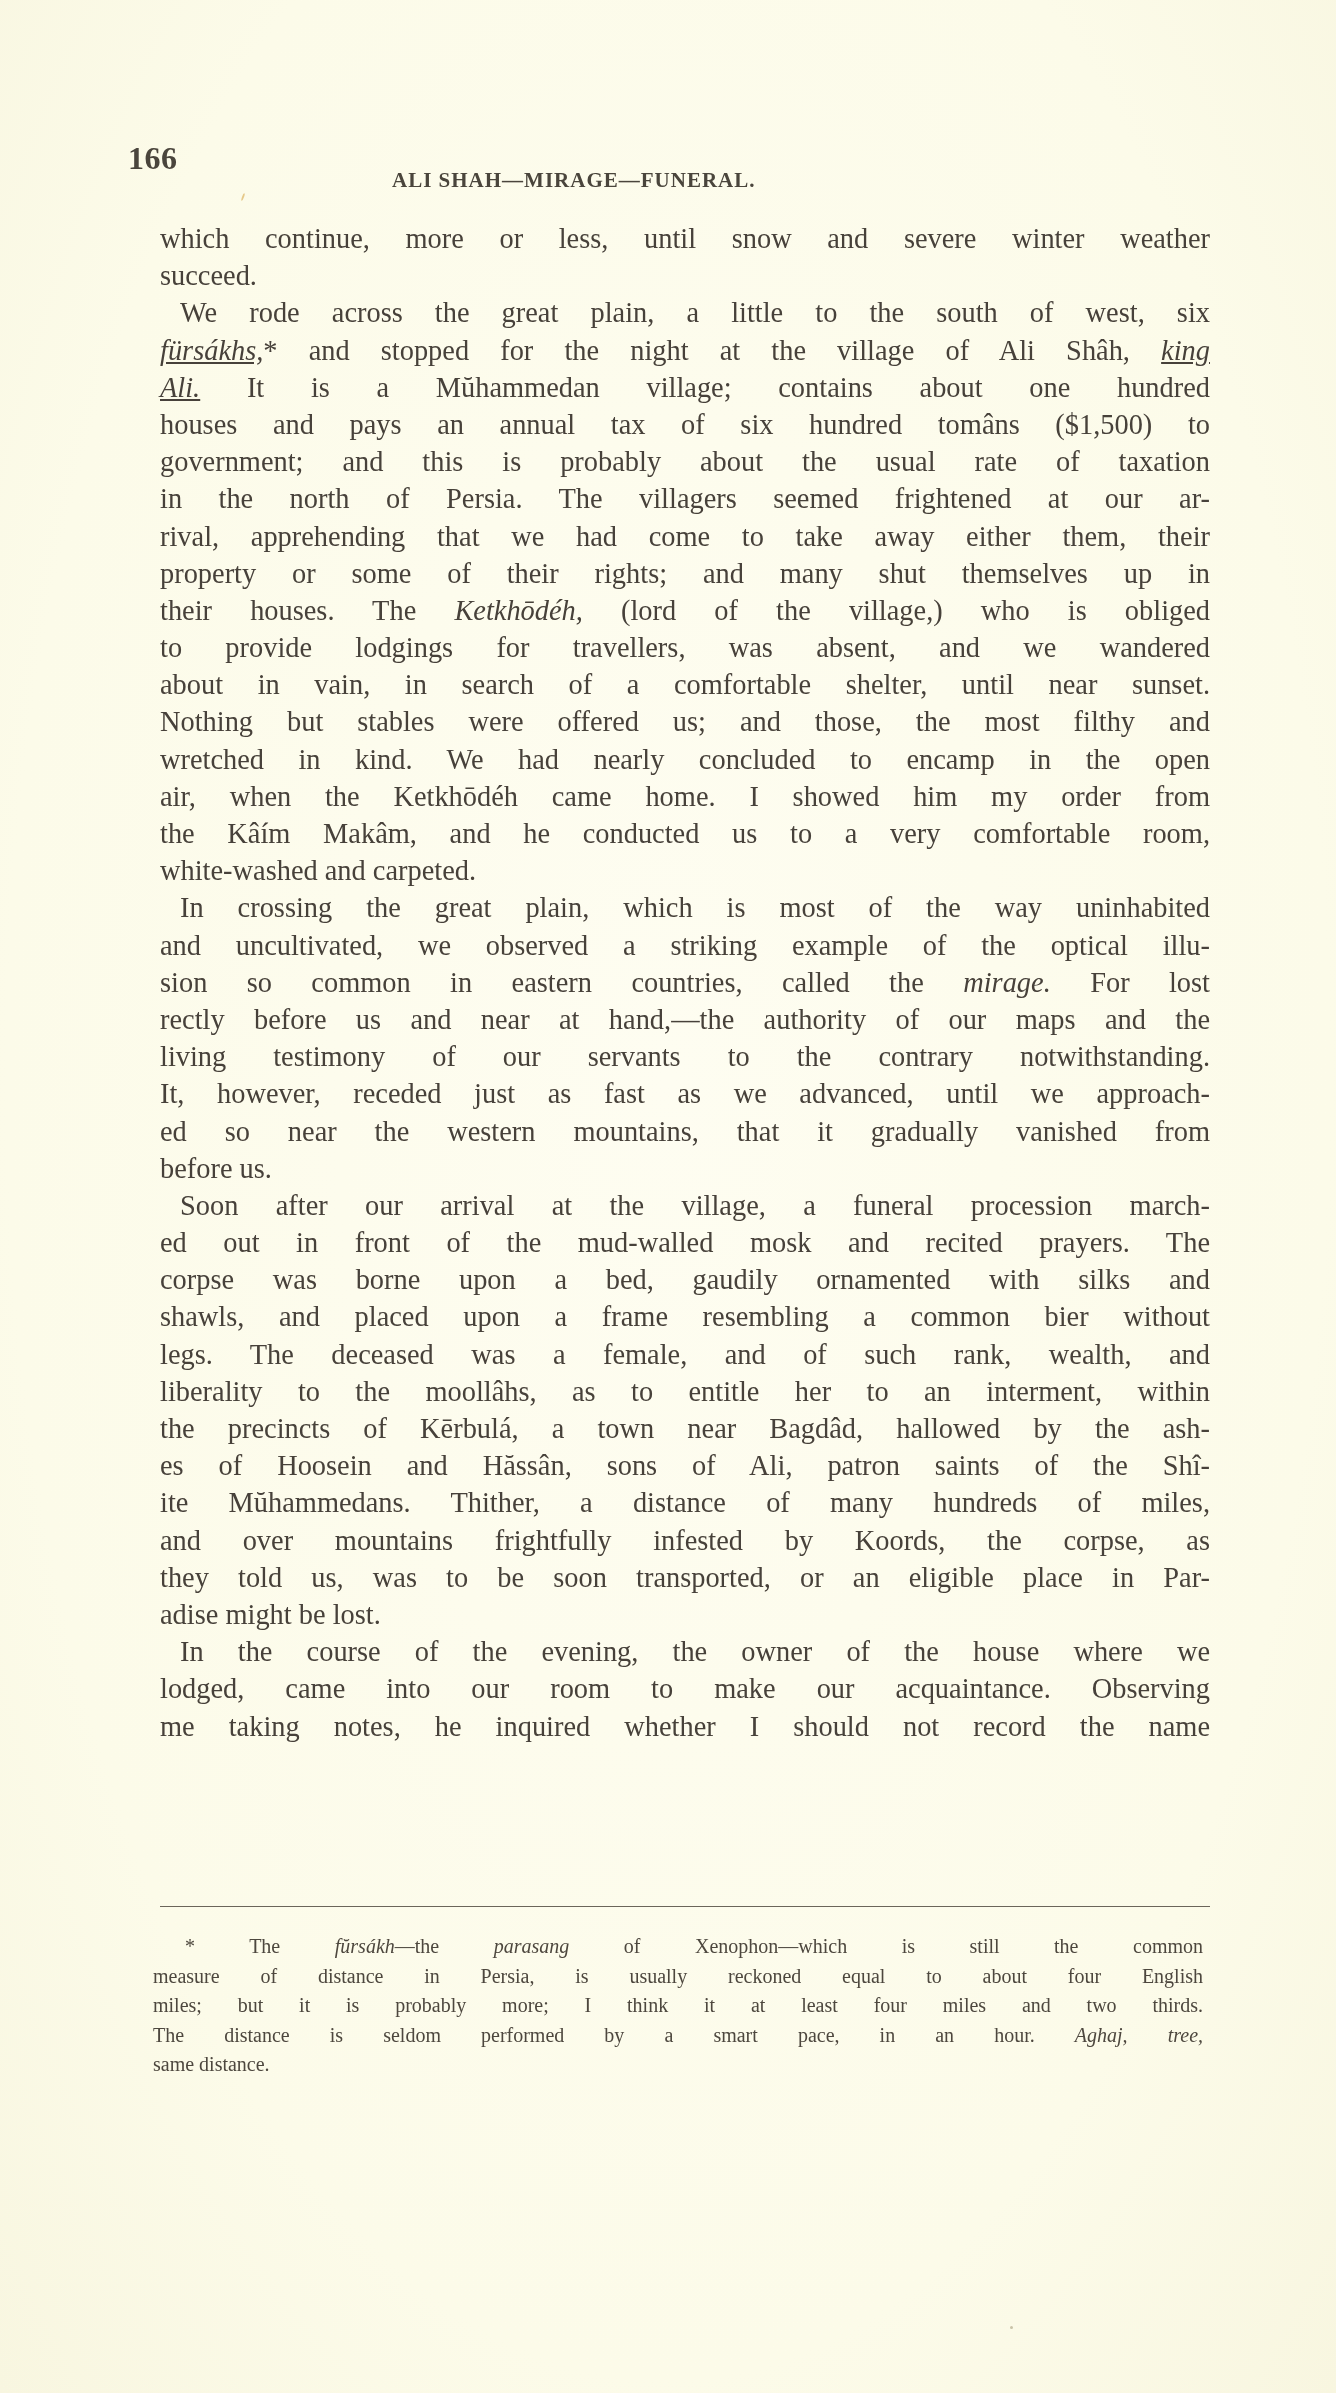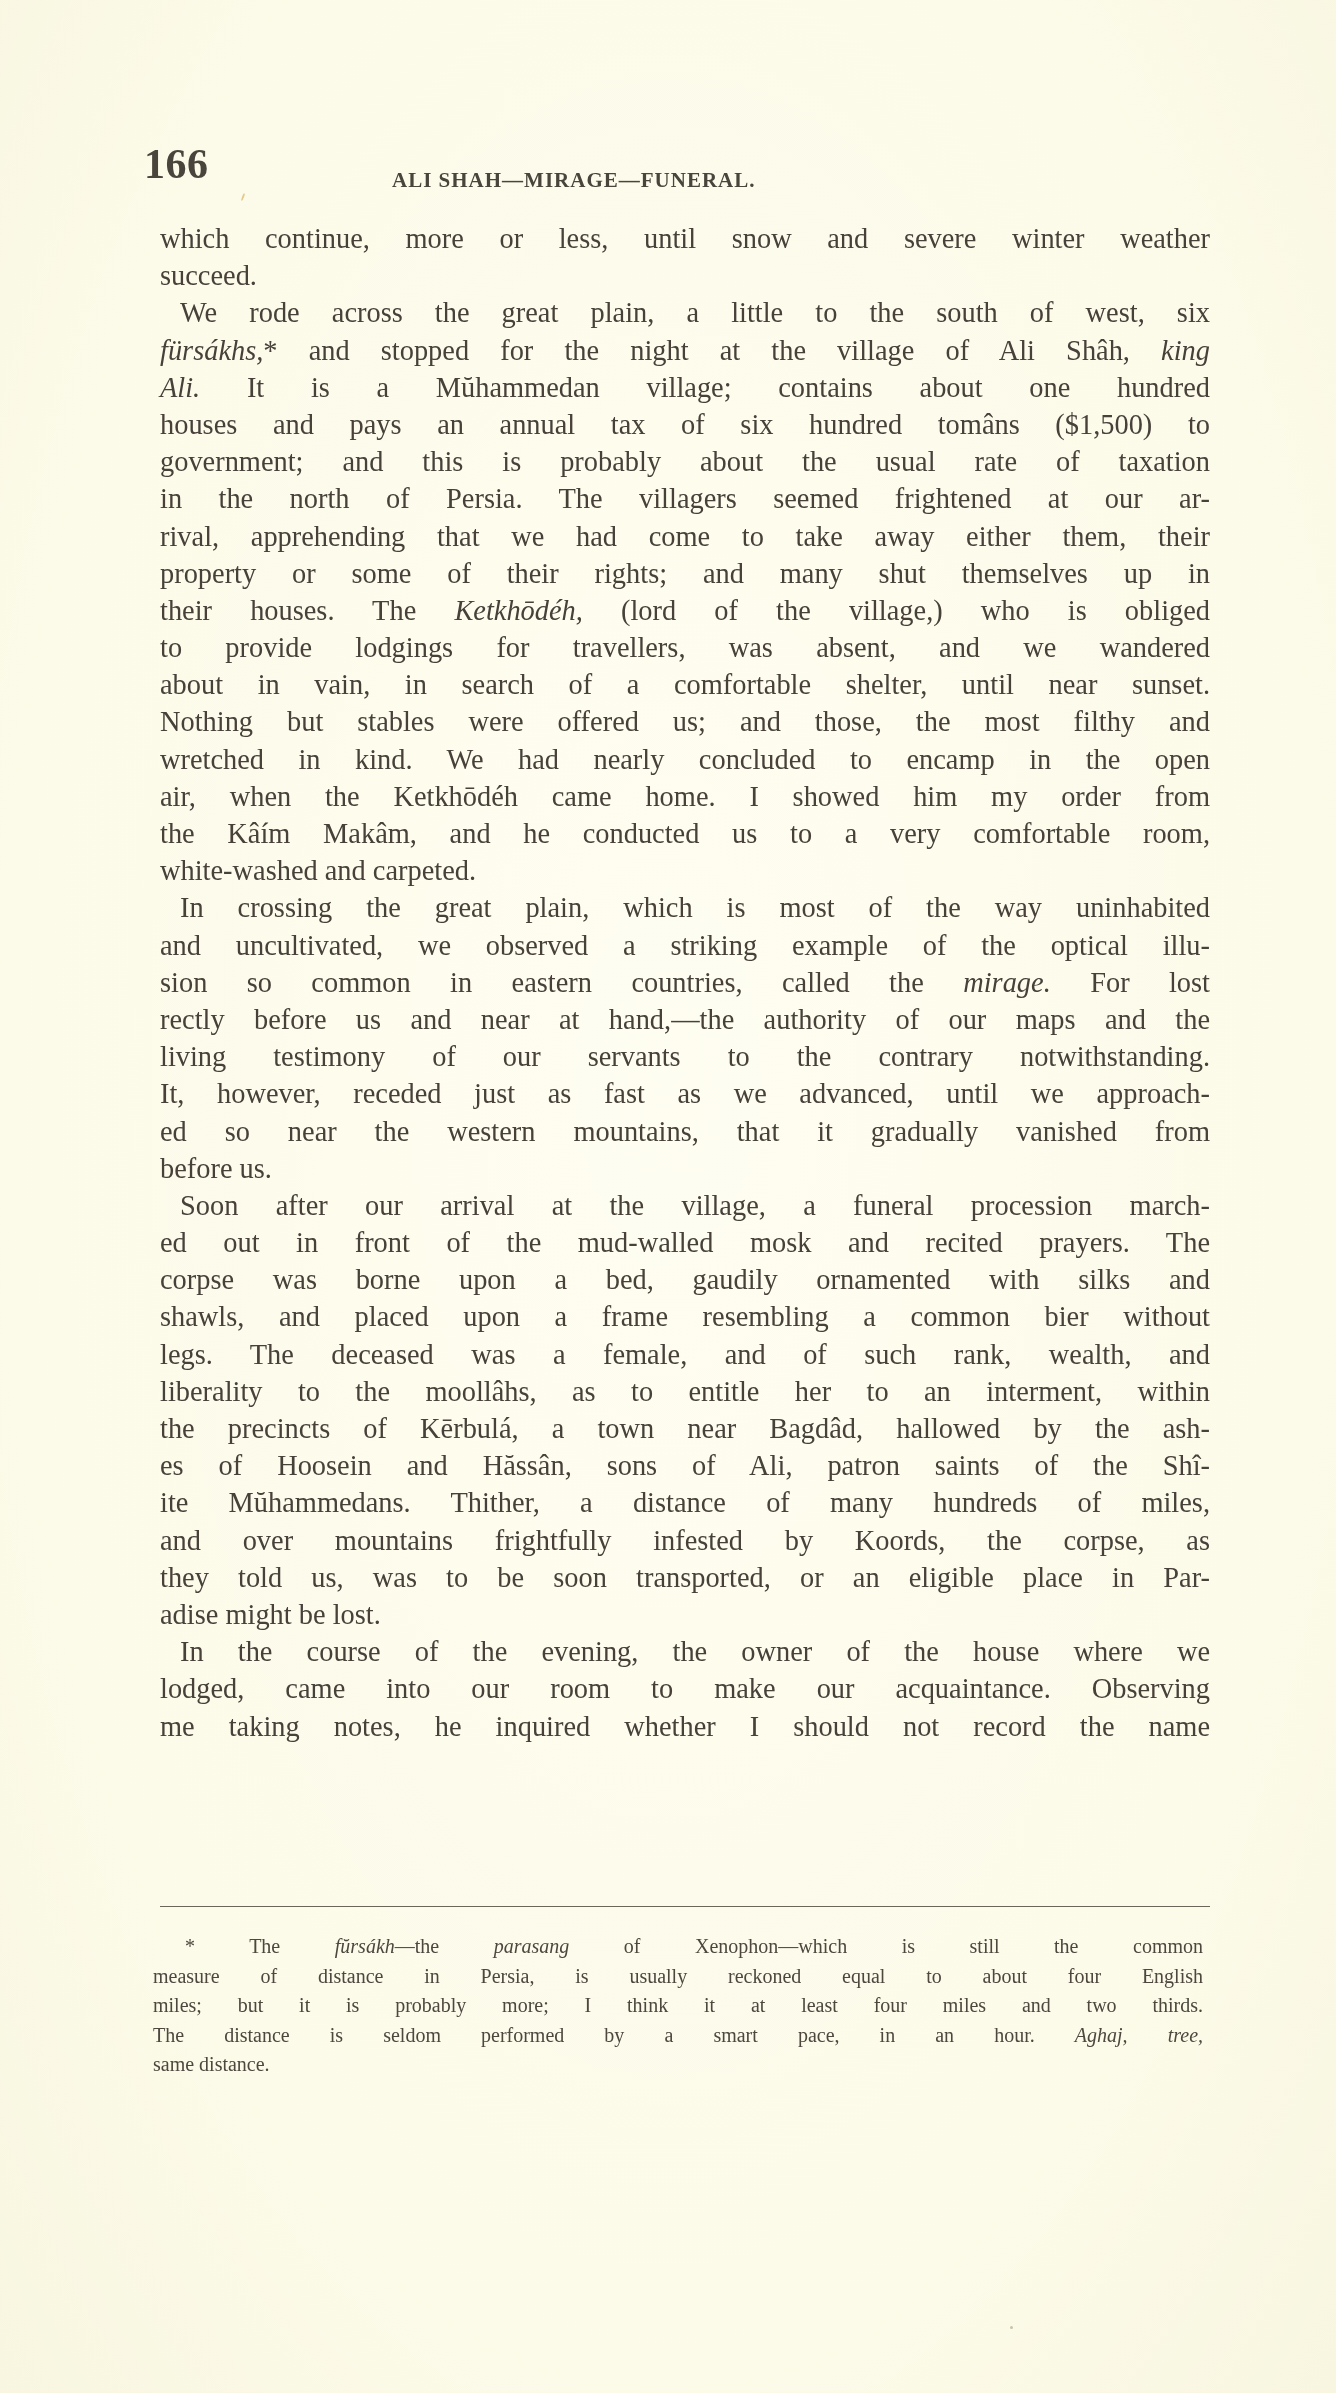--- a/index.html
+++ b/index.html
@@ -25,23 +25,23 @@
     }
     .running-head {
       position: absolute;
       top: 140px;
       left: 128px;
       width: 1100px;
       height: 48px;
     }
     .page-number {
       position: absolute;
-      left: 16px;
+      left: 0;
       top: 0;
-      font-size: 42px;
+      font-size: 32px;
       font-weight: bold;
       color: #4a453c;
       letter-spacing: 0.5px;
     }
     .running-title {
       position: absolute;
       left: 264px;
       top: 28px;
       font-size: 21px;
       font-weight: bold;
@@ -95,21 +95,21 @@
       text-align-last: justify;
       height: 29.5px;
     }
     .fn-line.last {
       text-align-last: left;
     }
     .fn-line.ind {
       padding-left: 32px;
     }
     em { font-style: italic; }
-    .u { }
+    .u { text-decoration: underline; }
     .speck {
       position: absolute;
       width: 3px;
       height: 3px;
       background: #c9c3a8;
       border-radius: 50%;
     }
   </style>
 </head>
 <body>

